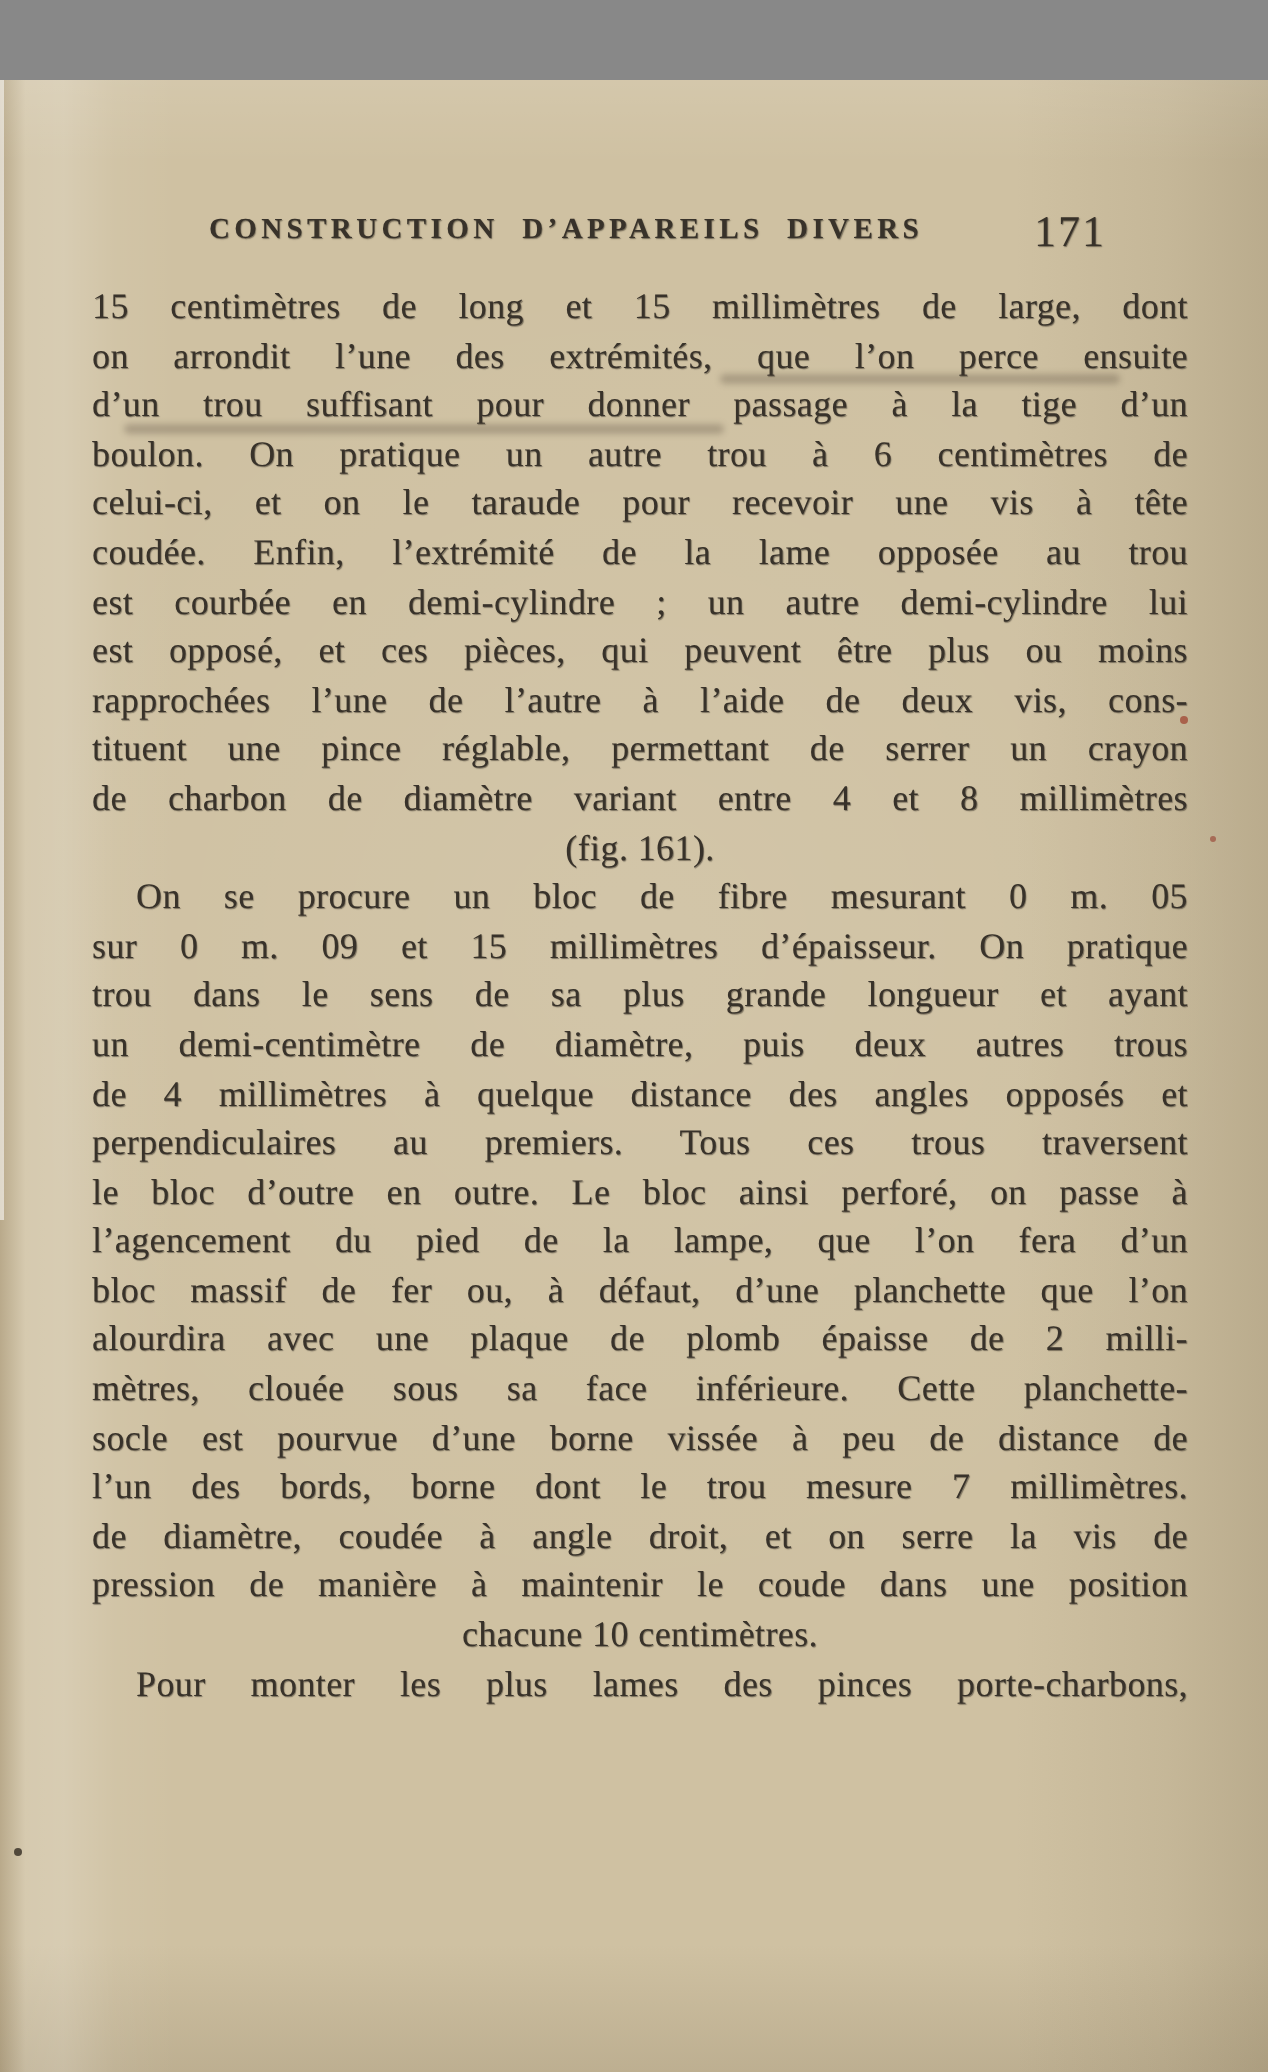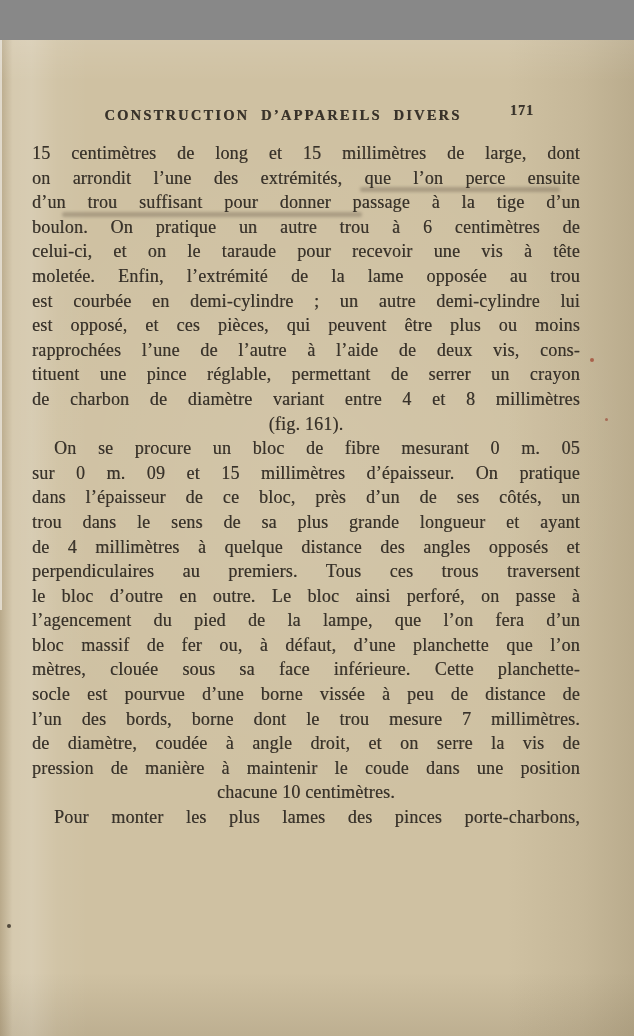--- a/index.html
+++ b/index.html
@@ -37,31 +37,31 @@
     transform: translateX(-50%);
     white-space: nowrap;
     font-size: 14.5px;
     font-weight: 700;
     letter-spacing: 2.2px;
     word-spacing: 6px;
     text-shadow: 0.4px 0.4px 0.6px rgba(40,34,26,0.55);
   }
   .header .pagenum {
     position: absolute;
-    right: 100px; top: -3px;
-    font-size: 14px;
-    font-weight: 700;
+    right: 81px; top: -3px;
+    font-size: 22px;
+    font-weight: 400;
     letter-spacing: 1px;
     text-shadow: 0.4px 0.4px 0.6px rgba(40,34,26,0.55);
   }
 
   
   .body {
     position: absolute;
-    left: 32px; top: 101px;
+    left: 46px; top: 101px;
     width: 548px;
     font-size: 18px;
     letter-spacing: 0.2px;
     text-shadow: 0.4px 0.4px 0.5px rgba(40,34,26,0.5);
   }
   .line {
     height: 24.6px;
     line-height: 24.6px;
     overflow: hidden;
     text-align: justify;
@@ -120,36 +120,37 @@
     <span class="title">CONSTRUCTION D’APPAREILS DIVERS</span>
     <span class="pagenum">171</span>
   </div>
 
   <div class="body">
       <div class="line">15 centimètres de long et 15 millimètres de large, dont</div>
       <div class="line">on arrondit l’une des extrémités, que l’on perce ensuite</div>
       <div class="line">d’un trou suffisant pour donner passage à la tige d’un</div>
       <div class="line">boulon. On pratique un autre trou à 6 centimètres de</div>
       <div class="line">celui-ci, et on le taraude pour recevoir une vis à tête</div>
-      <div class="line">moletée. Enfin, l’extrémité de la lame opposée au trou</div>
+      <div class="line">coudée. Enfin, l’extrémité de la lame opposée au trou</div>
       <div class="line">est courbée en demi-cylindre ; un autre demi-cylindre lui</div>
       <div class="line">est opposé, et ces pièces, qui peuvent être plus ou moins</div>
       <div class="line">rapprochées l’une de l’autre à l’aide de deux vis, cons-</div>
       <div class="line">tituent une pince réglable, permettant de serrer un crayon</div>
       <div class="line">de charbon de diamètre variant entre 4 et 8 millimètres</div>
       <div class="line no-just">(fig. 161).</div>
       <div class="line indent">On se procure un bloc de fibre mesurant 0 m. 05</div>
       <div class="line">sur 0 m. 09 et 15 millimètres d’épaisseur. On pratique</div>
-      <div class="line">dans l’épaisseur de ce bloc, près d’un de ses côtés, un</div>
       <div class="line">trou dans le sens de sa plus grande longueur et ayant</div>
+      <div class="line">un demi-centimètre de diamètre, puis deux autres trous</div>
       <div class="line">de 4 millimètres à quelque distance des angles opposés et</div>
       <div class="line">perpendiculaires au premiers. Tous ces trous traversent</div>
       <div class="line">le bloc d’outre en outre. Le bloc ainsi perforé, on passe à</div>
       <div class="line">l’agencement du pied de la lampe, que l’on fera d’un</div>
       <div class="line">bloc massif de fer ou, à défaut, d’une planchette que l’on</div>
+      <div class="line">alourdira avec une plaque de plomb épaisse de 2 milli-</div>
       <div class="line">mètres, clouée sous sa face inférieure. Cette planchette-</div>
       <div class="line">socle est pourvue d’une borne vissée à peu de distance de</div>
       <div class="line">l’un des bords, borne dont le trou mesure 7 millimètres.</div>
       <div class="line">de diamètre, coudée à angle droit, et on serre la vis de</div>
       <div class="line">pression de manière à maintenir le coude dans une position</div>
       <div class="line no-just">chacune 10 centimètres.</div>
       <div class="line indent">Pour monter les plus lames des pinces porte-charbons,</div>
     </div>
 
   <div class="smudge s1"></div>

